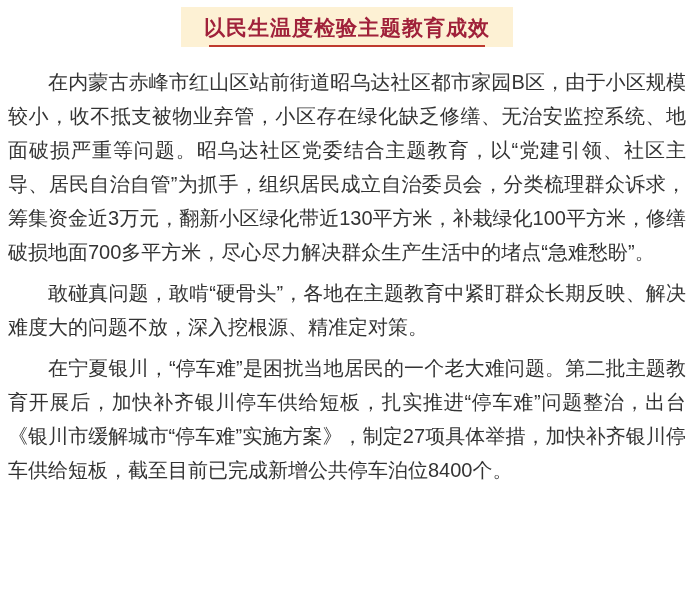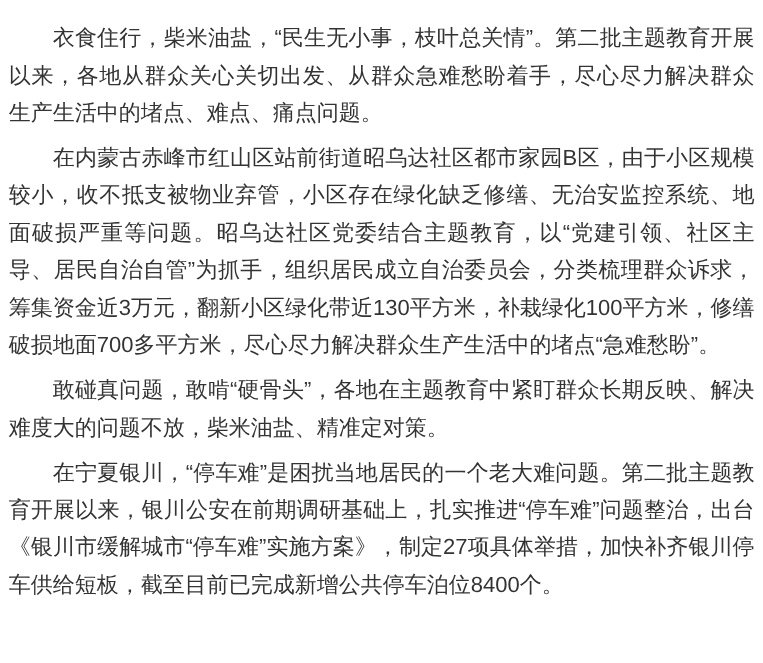--- a/index.html
+++ b/index.html
@@ -48,19 +48,22 @@
     text-indent:2em;
     text-align:justify;
     text-justify:inter-ideograph;
     margin:0 0 7px 0;
   }
 </style>
 </head>
 <body>
 
 <div class="page">
+  <header class="title-wrap">
+    <h1 class="banner">以民生温度检验主题教育成效</h1>
+    <div class="divider"></div>
+  </header>
   <main class="article">
-    <p>衣食住行，柴米油盐，“民生无小事，枝叶总关情”。第二批主题教育开展以来，各地从群众关心关切出发、从群众急难愁盼着手，尽心尽力解决群众生产生活中的堵点、难点、痛点问题。</p>
     <p>在内蒙古赤峰市红山区站前街道昭乌达社区都市家园B区，由于小区规模较小，收不抵支被物业弃管，小区存在绿化缺乏修缮、无治安监控系统、地面破损严重等问题。昭乌达社区党委结合主题教育，以“党建引领、社区主导、居民自治自管”为抓手，组织居民成立自治委员会，分类梳理群众诉求，筹集资金近3万元，翻新小区绿化带近130平方米，补栽绿化100平方米，修缮破损地面700多平方米，尽心尽力解决群众生产生活中的堵点“急难愁盼”。</p>
-    <p>敢碰真问题，敢啃“硬骨头”，各地在主题教育中紧盯群众长期反映、解决难度大的问题不放，柴米油盐、精准定对策。</p>
-    <p>在宁夏银川，“停车难”是困扰当地居民的一个老大难问题。第二批主题教育开展以来，银川公安在前期调研基础上，扎实推进“停车难”问题整治，出台《银川市缓解城市“停车难”实施方案》，制定27项具体举措，加快补齐银川停车供给短板，截至目前已完成新增公共停车泊位8400个。</p>
+    <p>敢碰真问题，敢啃“硬骨头”，各地在主题教育中紧盯群众长期反映、解决难度大的问题不放，深入挖根源、精准定对策。</p>
+    <p>在宁夏银川，“停车难”是困扰当地居民的一个老大难问题。第二批主题教育开展后，加快补齐银川停车供给短板，扎实推进“停车难”问题整治，出台《银川市缓解城市“停车难”实施方案》，制定27项具体举措，加快补齐银川停车供给短板，截至目前已完成新增公共停车泊位8400个。</p>
   </main>
 </div>
 
 </body></html>

